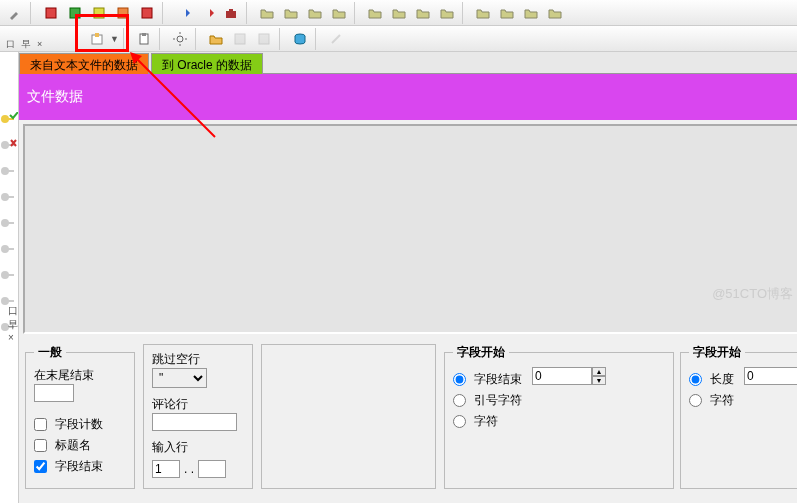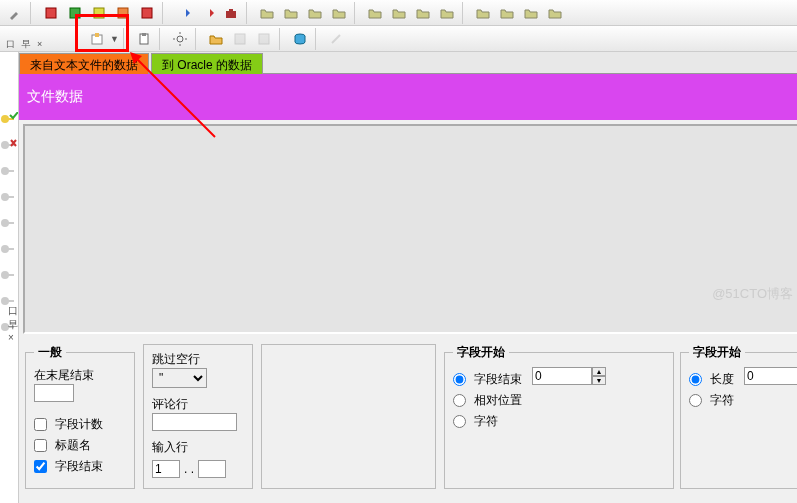--- a/index.html
+++ b/index.html
@@ -314,21 +314,21 @@
         <fieldset class="fs-start">
           <legend>字段开始</legend>
           <div style="display:flex;gap:10px;align-items:flex-start">
             <div>
               <div class="row">
                   <input type="radio" name="fs" checked="" style="">
                   <label>字段结束</label>
                 </div>
               <div class="row">
                   <input type="radio" name="fs" style="">
-                  <label>相对位置</label>
+                  <label>引号字符</label>
                 </div>
               <div class="row">
                   <input type="radio" name="fs" style="">
                   <label>字符</label>
                 </div>
             </div>
             <div class="spinner">
               <input type="text" value="0" style="">
               <div class="btns">
                   <span>▲</span>

